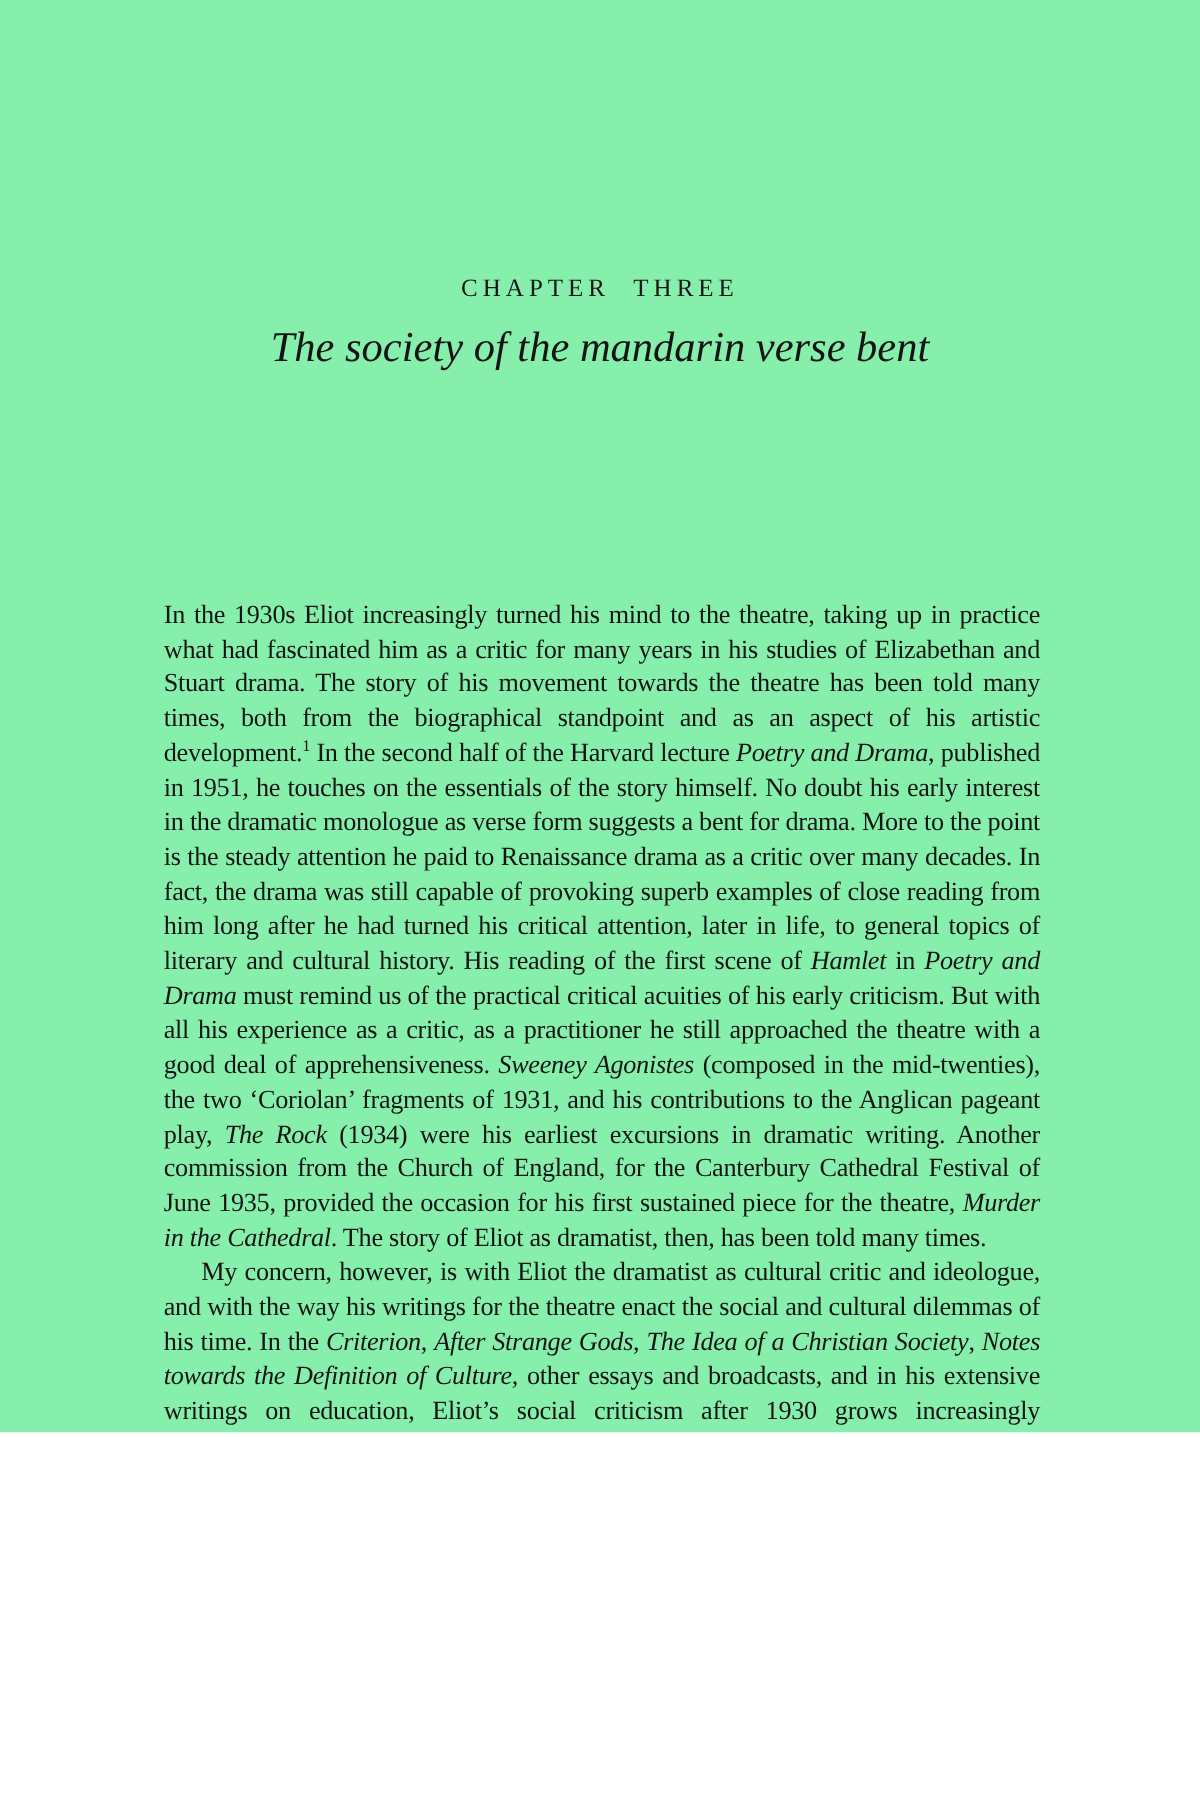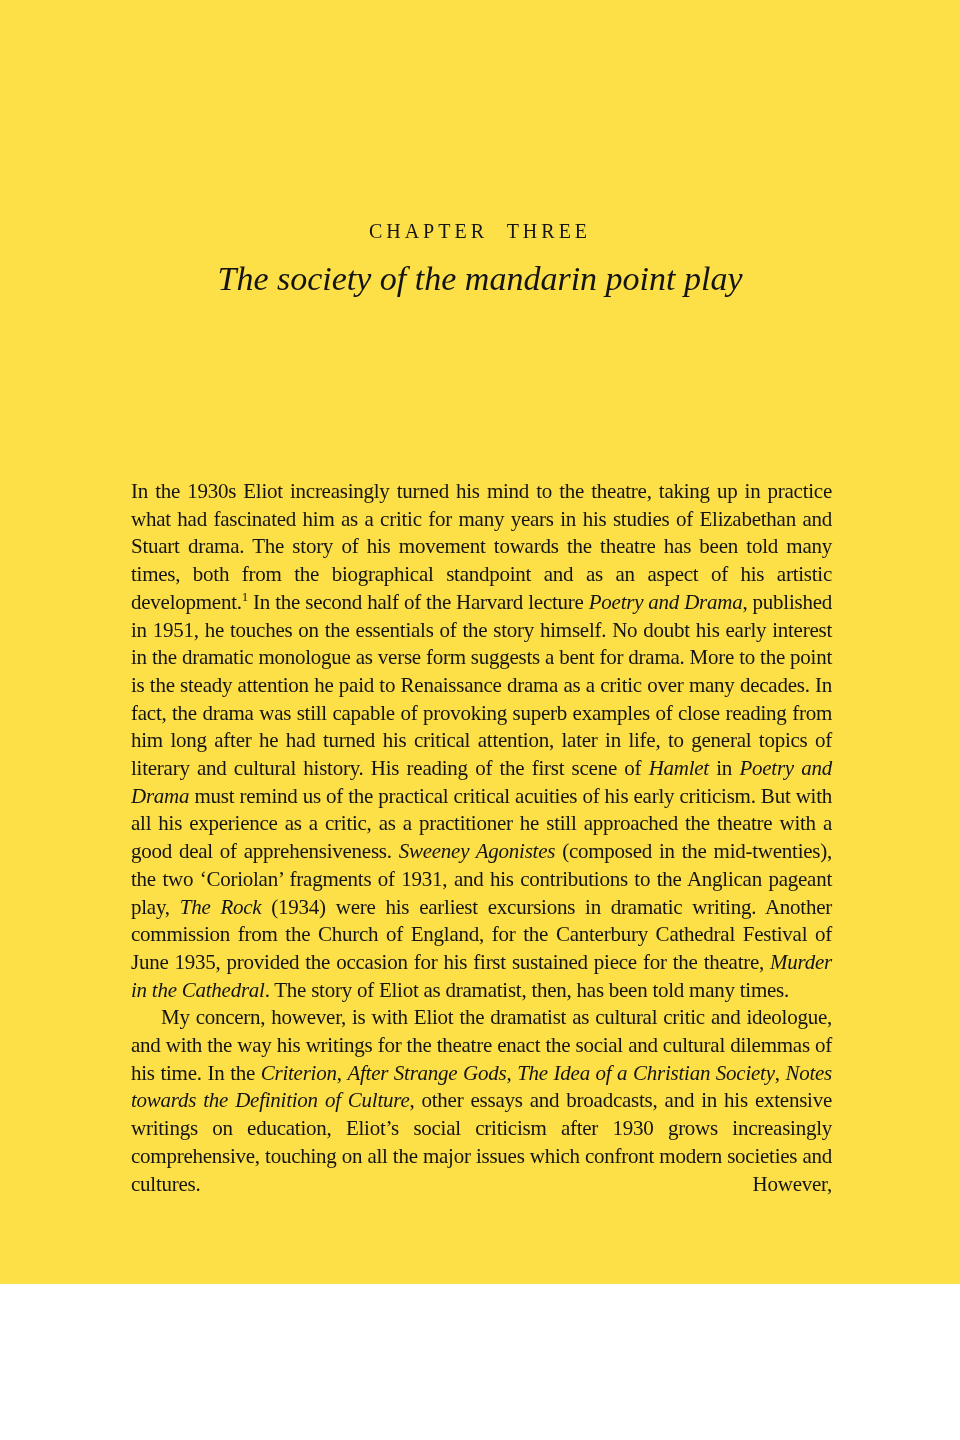--- a/index.html
+++ b/index.html
@@ -3,22 +3,22 @@
 <meta charset="utf-8">
 <style>
   html, body {
     margin: 0;
     padding: 0;
     background: #ffffff;
   }
   .page {
     position: relative;
     width: 960px;
-    height: 1284px;
-    background: #fde047;
+    height: 1146px;
+    background: #86efac;
     color: #1b1b1b;
     font-family: "Liberation Serif", serif;
     overflow: hidden;
   }
   .chapter-heading {
     position: absolute;
     top: 220px;
     left: 0;
     right: 0;
     text-align: center;
@@ -85,21 +85,21 @@
     color: #3f3f3f;
   }
 </style>
 </head>
 <body>
 
 <div class="page">
 
   <div class="chapter-heading">CHAPTER THREE</div>
 
-  <div class="chapter-title">The society of the mandarin point play</div>
+  <div class="chapter-title">The society of the mandarin verse bent</div>
 
   <div class="body-text">
       <p class="para"><span>In the 1930s Eliot increasingly turned his mind to the theatre, taking up in practice what had fascinated him as a critic for many years in his studies of Elizabethan and Stuart drama. The story of his movement towards the theatre has been told many times, both from the biographical standpoint and as an aspect of his artistic development.</span><span class="sup">1</span><span> In the second half of the Harvard lecture </span><span class="it">Poetry and Drama</span><span>, published in 1951, he touches on the essentials of the story himself. No doubt his early interest in the dramatic monologue as verse form suggests a bent for drama. More to the point is the steady attention he paid to Renaissance drama as a critic over many decades. In fact, the drama was still capable of provoking superb examples of close reading from him long after he had turned his critical attention, later in life, to general topics of literary and cultural history. His reading of the first scene of </span><span class="it">Hamlet</span><span> in </span><span class="it">Poetry and Drama</span><span> must remind us of the practical critical acuities of his early criticism. But with all his experience as a critic, as a practitioner he still approached the theatre with a good deal of apprehensiveness. </span><span class="it">Sweeney Agonistes</span><span> (composed in the mid-twenties), the two ‘Coriolan’ fragments of 1931, and his contributions to the Anglican pageant play, </span><span class="it">The Rock</span><span> (1934) were his earliest excursions in dramatic writing. Another commission from the Church of England, for the Canterbury Cathedral Festival of June 1935, provided the occasion for his first sustained piece for the theatre, </span><span class="it">Murder in the Cathedral</span><span>. The story of Eliot as dramatist, then, has been told many times.</span></p>
       <p class="para indent continues"><span>My concern, however, is with Eliot the dramatist as cultural critic and ideologue, and with the way his writings for the theatre enact the social and cultural dilemmas of his time. In the </span><span class="it">Criterion</span><span>, </span><span class="it">After Strange Gods</span><span>, </span><span class="it">The Idea of a Christian Society</span><span>, </span><span class="it">Notes towards the Definition of Culture</span><span>, other essays and broadcasts, and in his extensive writings on education, Eliot’s social criticism after 1930 grows increasingly comprehensive, touching on all the major issues which confront modern societies and cultures. However,</span></p>
     </div>
 
   <div class="page-number">51</div>
 
   <div class="footer-credit">Cambridge Books Online © Definition University Press</div>
 

